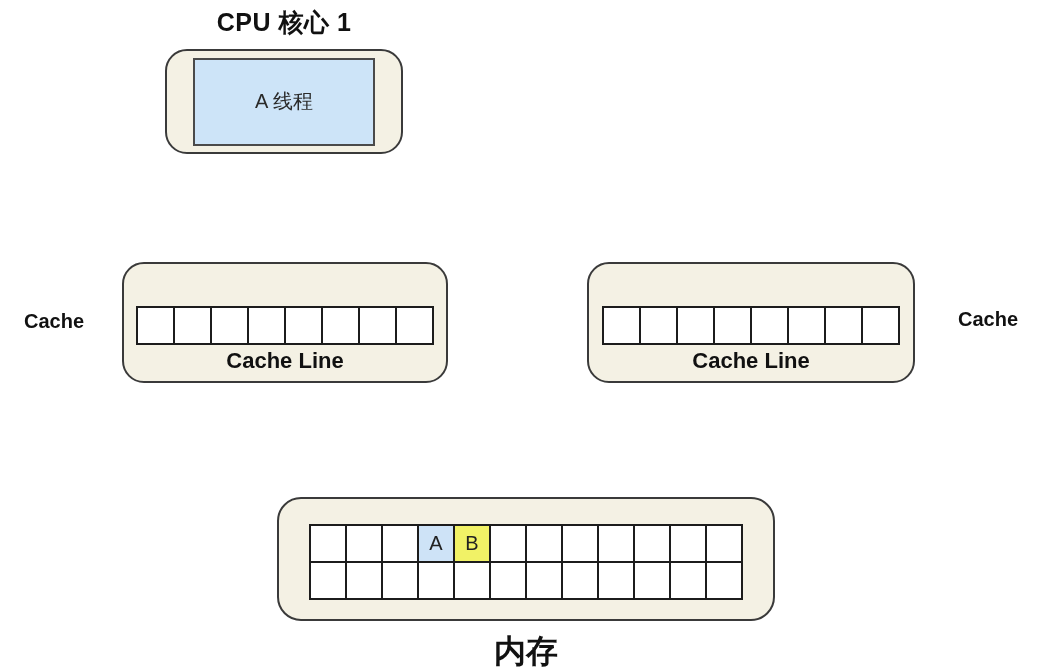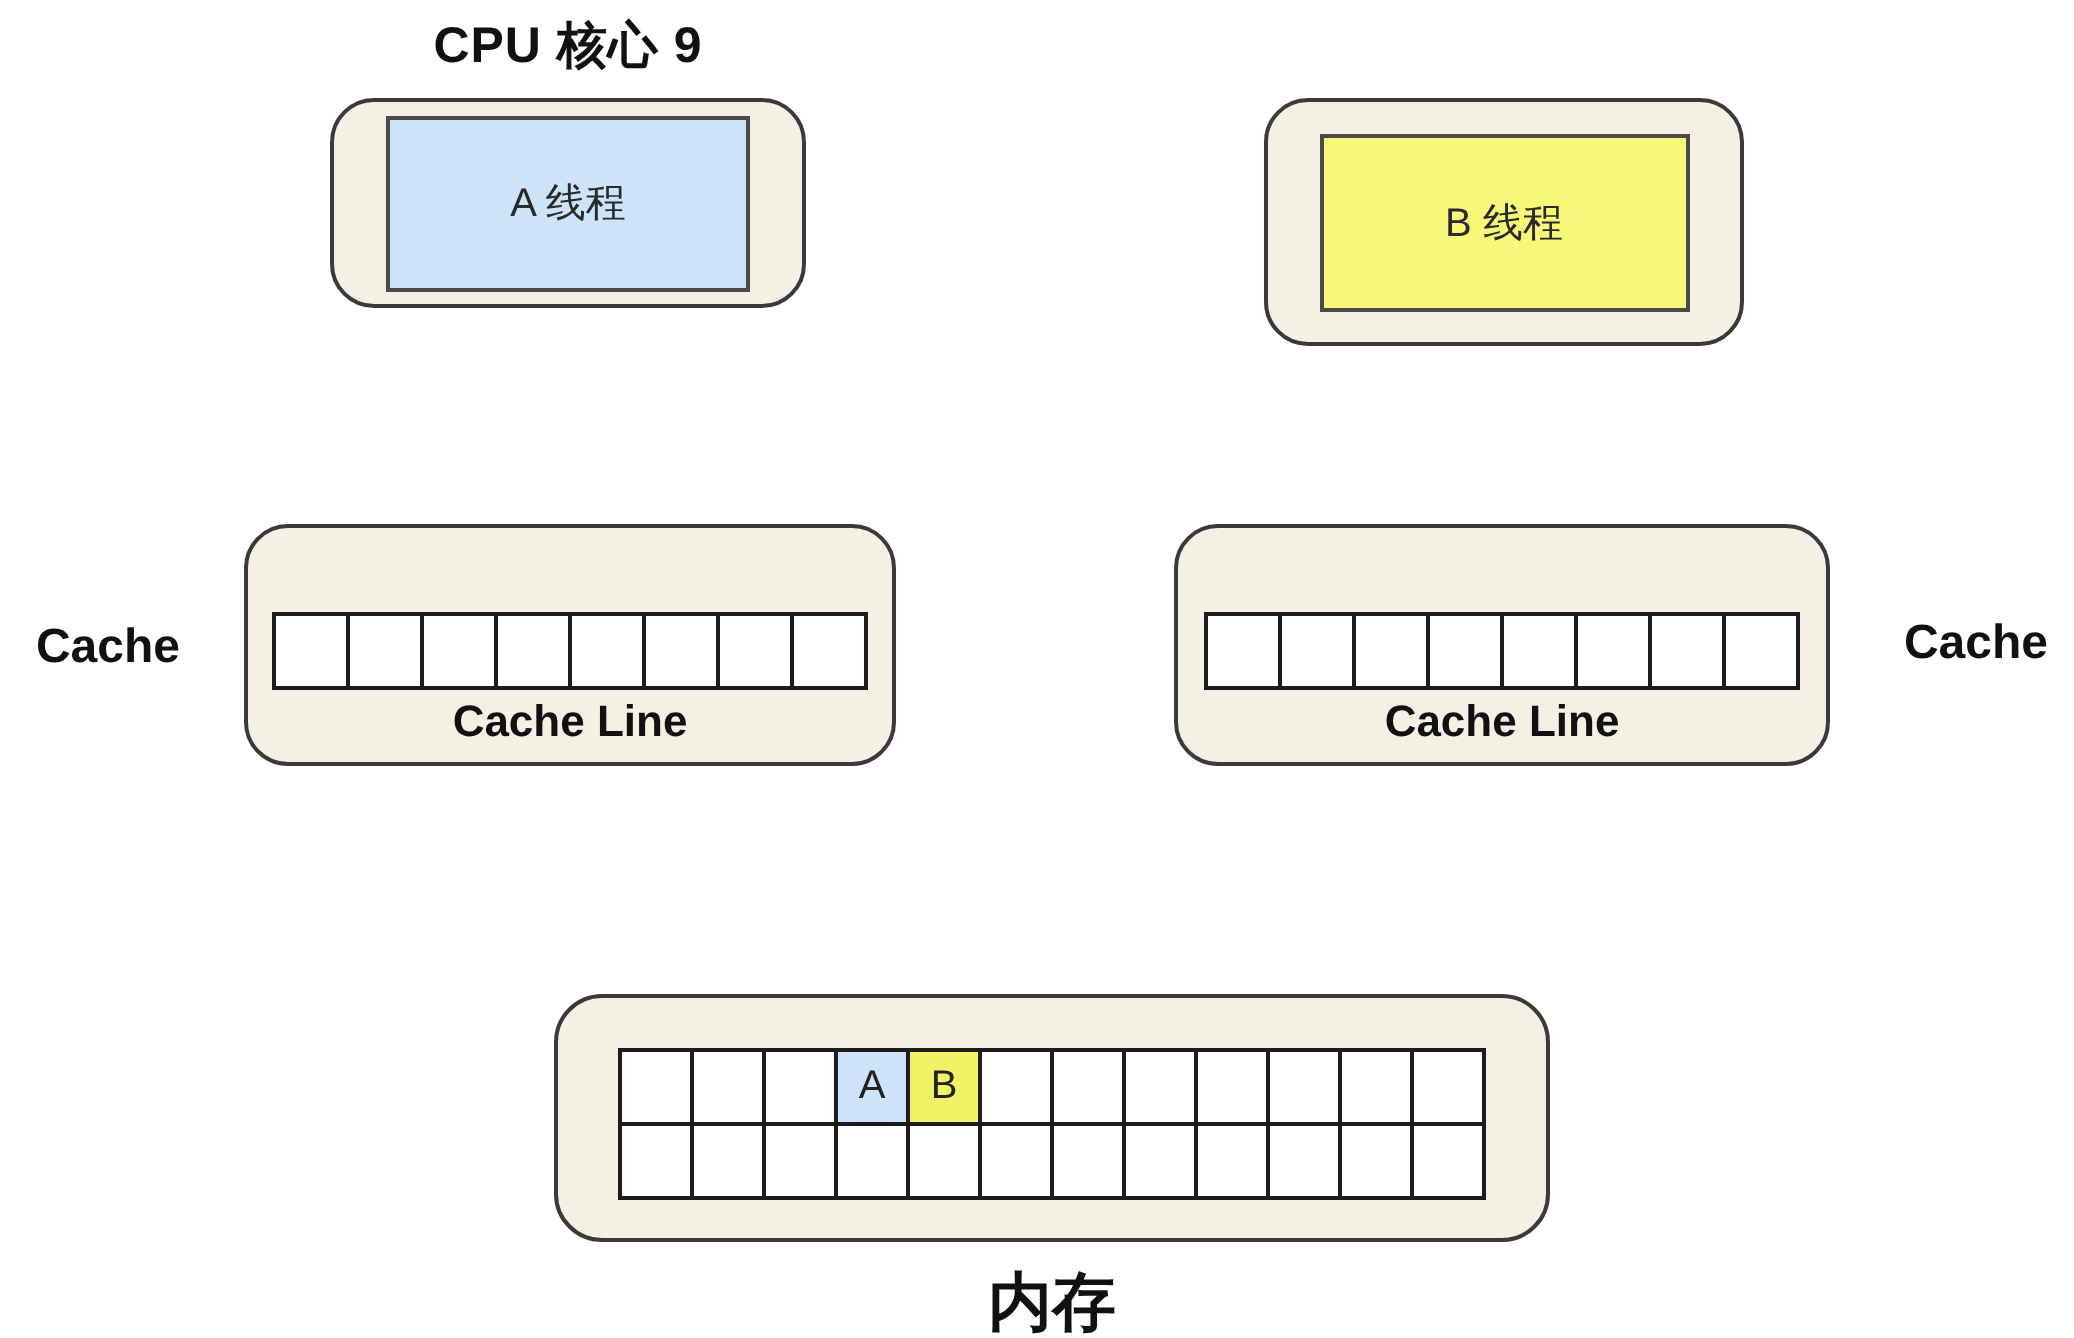--- a/index.html
+++ b/index.html
@@ -44,21 +44,21 @@
     justify-content: center;
     font-size: 20px;
     color: #2a2a2a;
     border: 2px solid #4a4a4a;
     box-sizing: border-box;
   }
   .thread-a { background: var(--thread-a-fill, #cde4f8); width: 182px; height: 88px; }
   .thread-b { background: var(--thread-b-fill, #f7f77a); width: 185px; height: 89px; }
 
   .cache-side-label {
-    font-size: 24px;
+    font-size: 20px;
     font-weight: bold;
     text-align: center;
   }
   .cache-box {
     display: flex;
     flex-direction: column;
     align-items: center;
   }
   .cells-row {
     display: flex;
@@ -112,28 +112,25 @@
     font-size: 32px;
     font-weight: bold;
     text-align: center;
   }
 </style>
 </head>
 <body>
 
 <div class="canvas" style="--container-fill: #f4f1e4; --container-border: #3a3a3a; --cell-border: #1c1c1c; --thread-a-fill: #cde4f8; --thread-b-fill: #f7f77a; --mem-a-fill: #cee3f7; --mem-b-fill: #f1f266; --text: #111111;">
 
-  <div class="abs section-title" style="left:165px; top:6px; width:238px;">CPU 核心 9</div>
+  <div class="abs section-title" style="left:165px; top:6px; width:238px;">CPU 核心 1</div>
   <div class="abs rounded-box cpu-box" style="left:165px; top:49px; width:238px; height:105px;">
     <div class="thread-rect thread-a">A 线程</div>
   </div>
 
-  <div class="abs rounded-box cpu-box" style="left:632px; top:49px; width:240px; height:124px;">
-    <div class="thread-rect thread-b">B 线程</div>
-  </div>
 
   <div class="abs cache-side-label" style="left:8px; top:310px; width:92px;">Cache</div>
   <div class="abs rounded-box cache-box" style="left:122px; top:262px; width:326px; height:121px;">
     <div class="cells-row">
         <div class="cell"></div>
         <div class="cell"></div>
         <div class="cell"></div>
         <div class="cell"></div>
         <div class="cell"></div>
         <div class="cell"></div>

